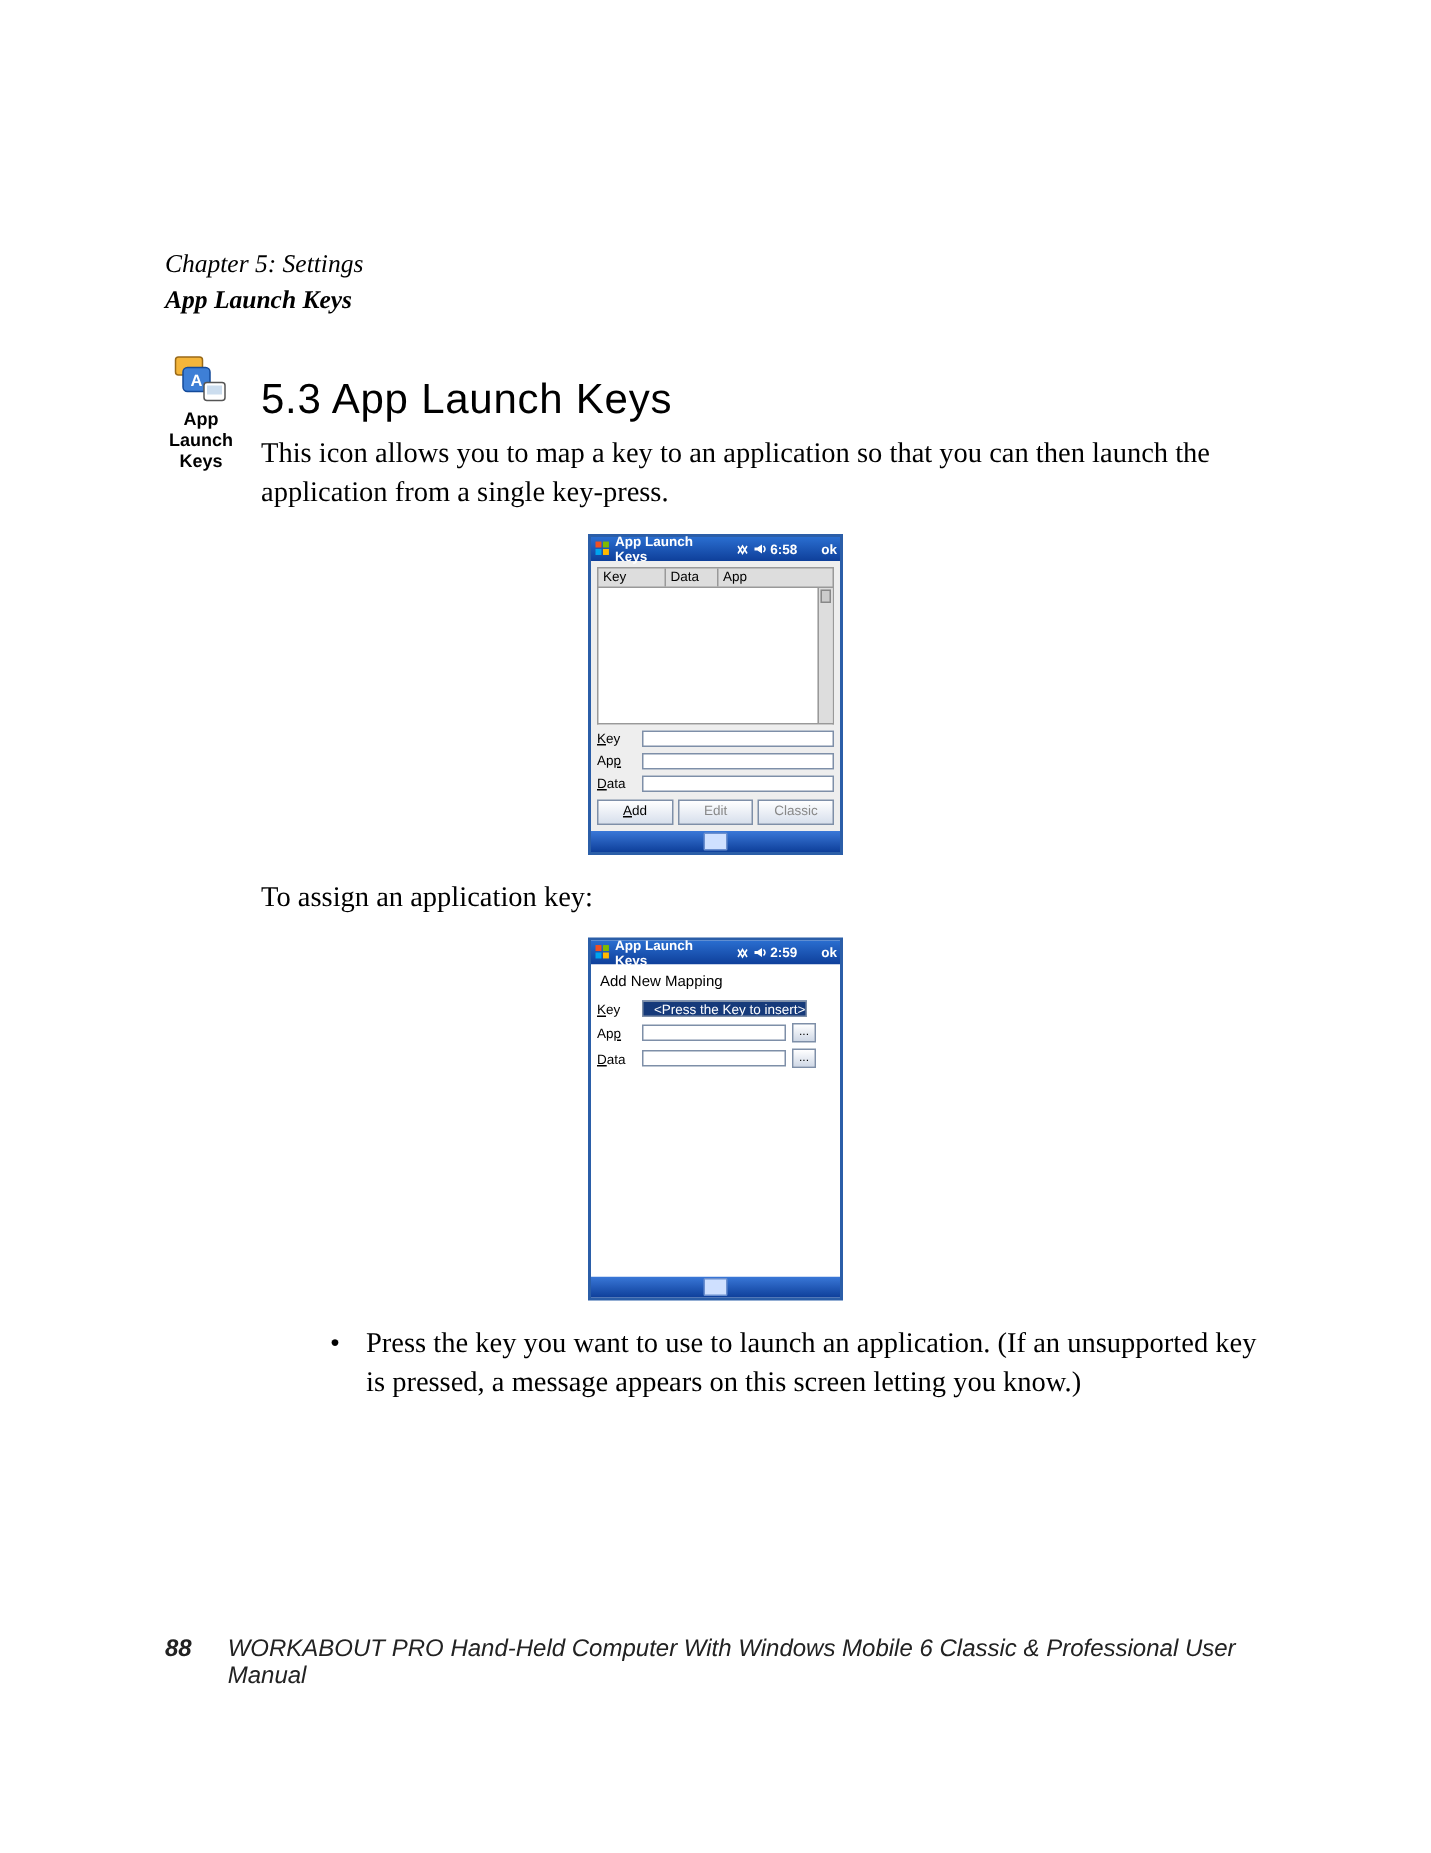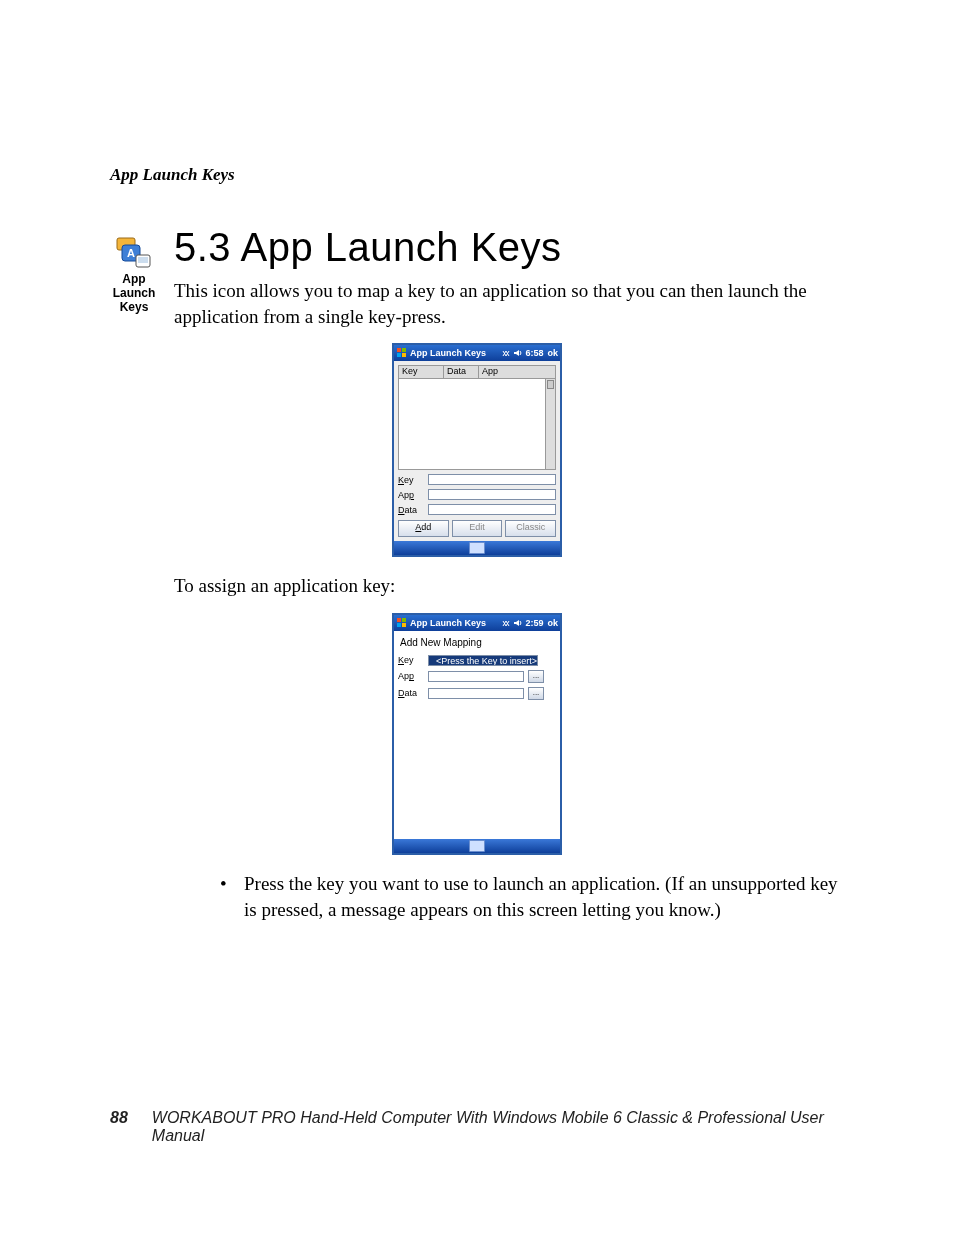--- a/index.html
+++ b/index.html
@@ -39,21 +39,21 @@
   .icon-block svg { display: block; margin: 0 auto; }
   .icon-caption {
     font-weight: bold;
     font-size: 12px;
     line-height: 1.15;
     margin-top: 2px;
   }
   .heading {
     font-family: "Arial Narrow", Arial, sans-serif;
     font-weight: 400;
-    font-size: 40px;
+    font-size: 28px;
     letter-spacing: 0.5px;
     margin: 0 0 8px 0;
     padding-left: 64px;
     font-stretch: condensed;
   }
   .body-text {
     font-size: 19px;
     line-height: 1.35;
     padding-left: 64px;
     margin: 0;
@@ -106,21 +106,21 @@
     gap: 2px;
     font-size: 9px;
     font-weight: bold;
   }
   .wm-titlebar .flag { width: 12px; height: 12px; }
   .wm-titlebar .spacer { flex: 1; }
   .wm-titlebar .status svg, .wm-titlebar .ok { vertical-align: middle; }
   .wm-titlebar .ok {
     font-size: 9px;
     font-weight: bold;
-    margin-left: 2px;
+    margin-left: 14px;
   }
   .wm-body {
     background: #eee;
     padding: 4px;
   }
   .wm-listhead {
     background: #ddd;
     border: 1px solid #999;
     display: flex;
     height: 12px;
@@ -209,34 +209,35 @@
   }
   .wm-subtitle {
     font-weight: normal;
     font-size: 10px;
     padding: 2px 0 3px 2px;
   }
   .footer {
     position: absolute;
     left: 110px;
     right: 110px;
-    bottom: 90px;
+    bottom: 108px;
     display: flex;
     gap: 24px;
     font-style: italic;
     font-size: 16px;
     font-family: Arial, sans-serif;
     color: #222;
   }
   .footer .pn { font-weight: bold; font-style: italic;}
 </style>
 </head>
 <body>
 
 <div class="page">
+  <div class="running-head">Chapter 5: Settings</div>
   <div class="running-head-sub">App Launch Keys</div>
 
   <div class="icon-block">
     <svg width="38" height="34">
       <rect x="2" y="1" width="18" height="12" rx="2" fill="#f4b53a" stroke="#9a6a18"></rect>
       <rect x="7" y="8" width="18" height="16" rx="3" fill="#3e7fd6" stroke="#134a9a"></rect>
       <text x="16" y="20" font-family="Arial" font-size="11" font-weight="bold" fill="#fff" text-anchor="middle">A</text>
       <rect x="21" y="18" width="14" height="12" rx="2" fill="#fff" stroke="#555"></rect>
       <rect x="23" y="20" width="10" height="6" fill="#cde"></rect>
     </svg>

